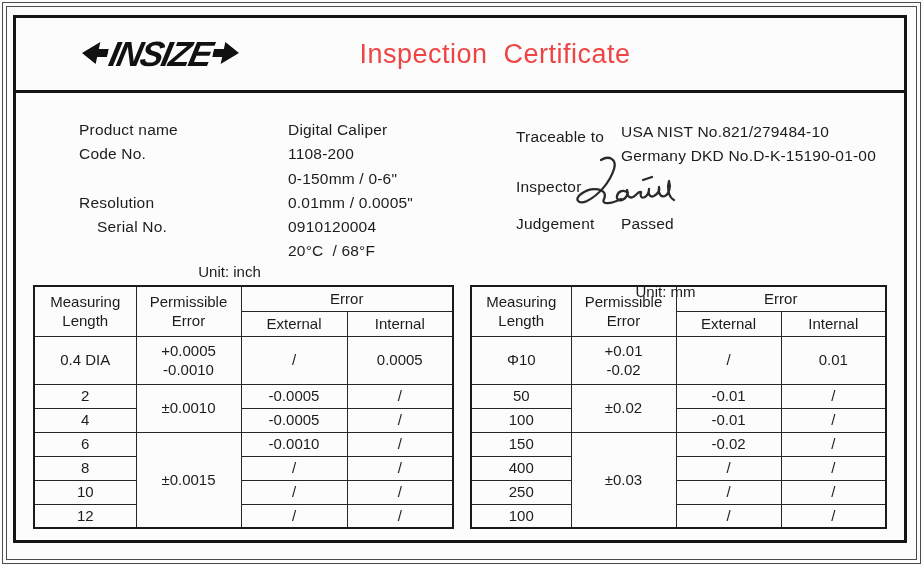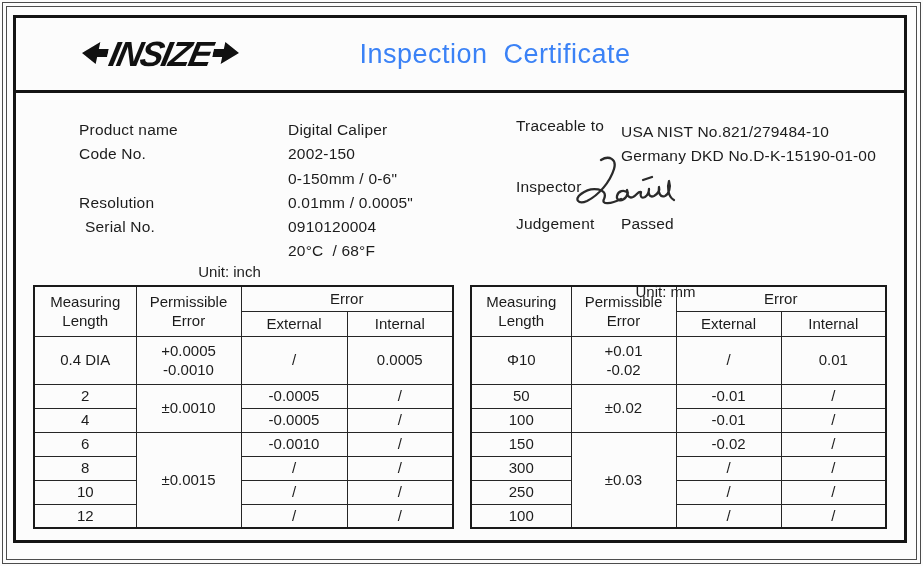--- a/index.html
+++ b/index.html
@@ -25,21 +25,21 @@
     transform:skewX(-12deg);
     color:#111;
   }
   .logo-text{
     font-size:35px;font-weight:bold;font-style:italic;
     letter-spacing:-2px;line-height:1;
   }
   .logo .arrow svg{display:block;}
   .title{
     position:absolute;left:330px;top:39px;width:330px;
-    text-align:center;font-size:27px;color:#3b82f6;
+    text-align:center;font-size:27px;color:#ef4444;
     white-space:pre;letter-spacing:0.5px;
   }
   .txt{position:absolute;font-size:15.5px;white-space:pre;letter-spacing:0.2px;margin-left:41px;}
   .sig{position:absolute;left:573px;top:155px;}
   .unit-label{position:absolute;top:263px;font-size:15px;text-align:center;box-sizing:border-box;}
   .unit-inch{left:33px;width:419px;padding-right:26px;}
   .unit-mm{left:470px;width:415px;padding-right:24px;margin-top:20px;}
   .cert-table{
     position:absolute;top:285px;
     border-collapse:collapse;table-layout:fixed;
@@ -79,29 +79,29 @@
           <path d="M26,12 L10,1 L10,8 L0,8 L0,16 L10,16 L10,23 Z" fill="#111"></path>
         </svg>
     </span>
   </div>
 
   <div class="title">Inspection  Certificate</div>
 
   <div class="txt" style="left:38px;top:121px">Product name</div>
   <div class="txt" style="left:247px;top:121px">Digital Caliper</div>
   <div class="txt" style="left:38px;top:145px">Code No.</div>
-  <div class="txt" style="left:247px;top:145px">2002-150</div>
+  <div class="txt" style="left:247px;top:145px">1108-200</div>
   <div class="txt" style="left:247px;top:170px">0-150mm / 0-6"</div>
   <div class="txt" style="left:38px;top:194px">Resolution</div>
   <div class="txt" style="left:247px;top:194px">0.01mm / 0.0005"</div>
-  <div class="txt" style="left:44px;top:218px">Serial No.</div>
+  <div class="txt" style="left:56px;top:218px">Serial No.</div>
   <div class="txt" style="left:247px;top:218px">0910120004</div>
   <div class="txt" style="left:247px;top:242px">20°C  / 68°F</div>
 
-  <div class="txt" style="left:475px;top:117px">Traceable to</div>
+  <div class="txt" style="left:475px;top:128px">Traceable to</div>
   <div class="txt" style="left:580px;top:123px">USA NIST No.821/279484-10</div>
   <div class="txt" style="left:580px;top:147px">Germany DKD No.D-K-15190-01-00</div>
   <div class="txt" style="left:475px;top:178px">Inspector</div>
 
   <svg class="sig" width="125" height="60" viewBox="0 0 125 60" fill="none" stroke="#2a2a2a" stroke-width="2.3" stroke-linecap="round" stroke-linejoin="round" aria-label="Daniel">
     <path d="M28,5 C36,0 44,4 41,14 C37,27 26,40 14,46 C5,50 1,44 8,39 C18,31 36,33 31,44 C28,50 38,49 48,44"></path>
     <path d="M55,38 C51,34 45,36 44,41 C43,46 49,47 53,42 C55,39 55,37 54,35 C54,39 55,44 60,42 C64,40 65,36 68,37 C67,41 68,44 72,42 C75,40 76,37 76,34 C75,38 76,43 81,41 C85,39 87,35 86,32 C85,37 87,43 92,41 C96,39 98,32 96,26 C94,32 95,42 101,45"></path>
     <path d="M70,25 L79,22"></path>
   </svg>
 
@@ -213,21 +213,21 @@
         <td>-0.01</td>
         <td>/</td>
       </tr>
       <tr>
         <td>150</td>
         <td rowspan="4">±0.03</td>
         <td>-0.02</td>
         <td>/</td>
       </tr>
       <tr>
-        <td>300</td>
+        <td>400</td>
         <td>/</td>
         <td>/</td>
       </tr>
       <tr>
         <td>250</td>
         <td>/</td>
         <td>/</td>
       </tr>
       <tr>
         <td>100</td>

